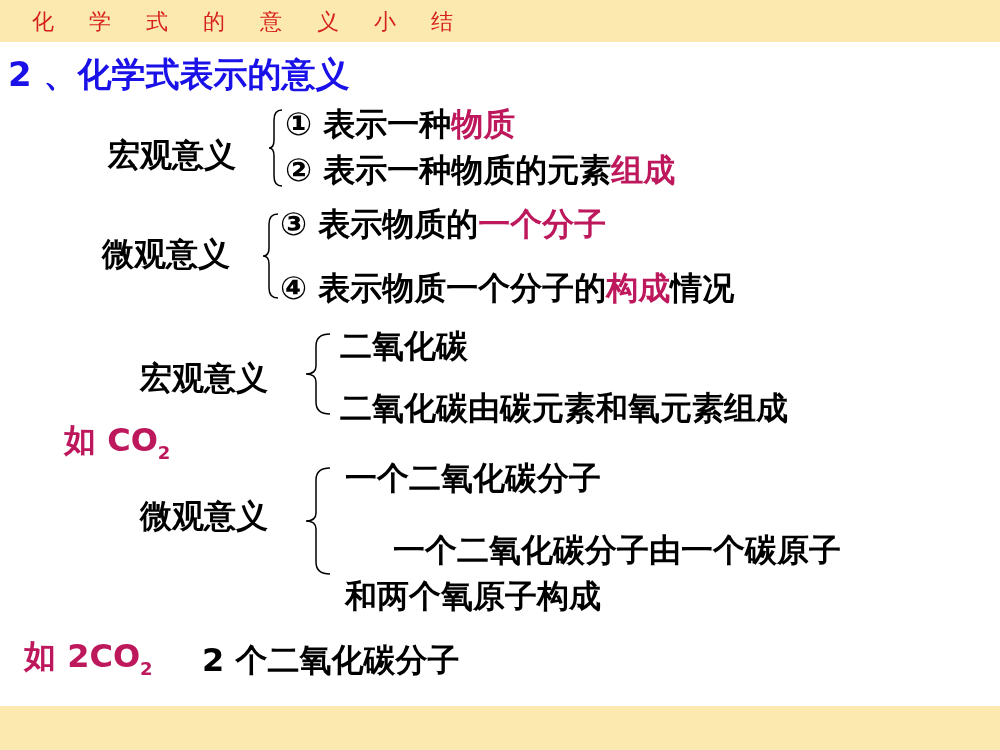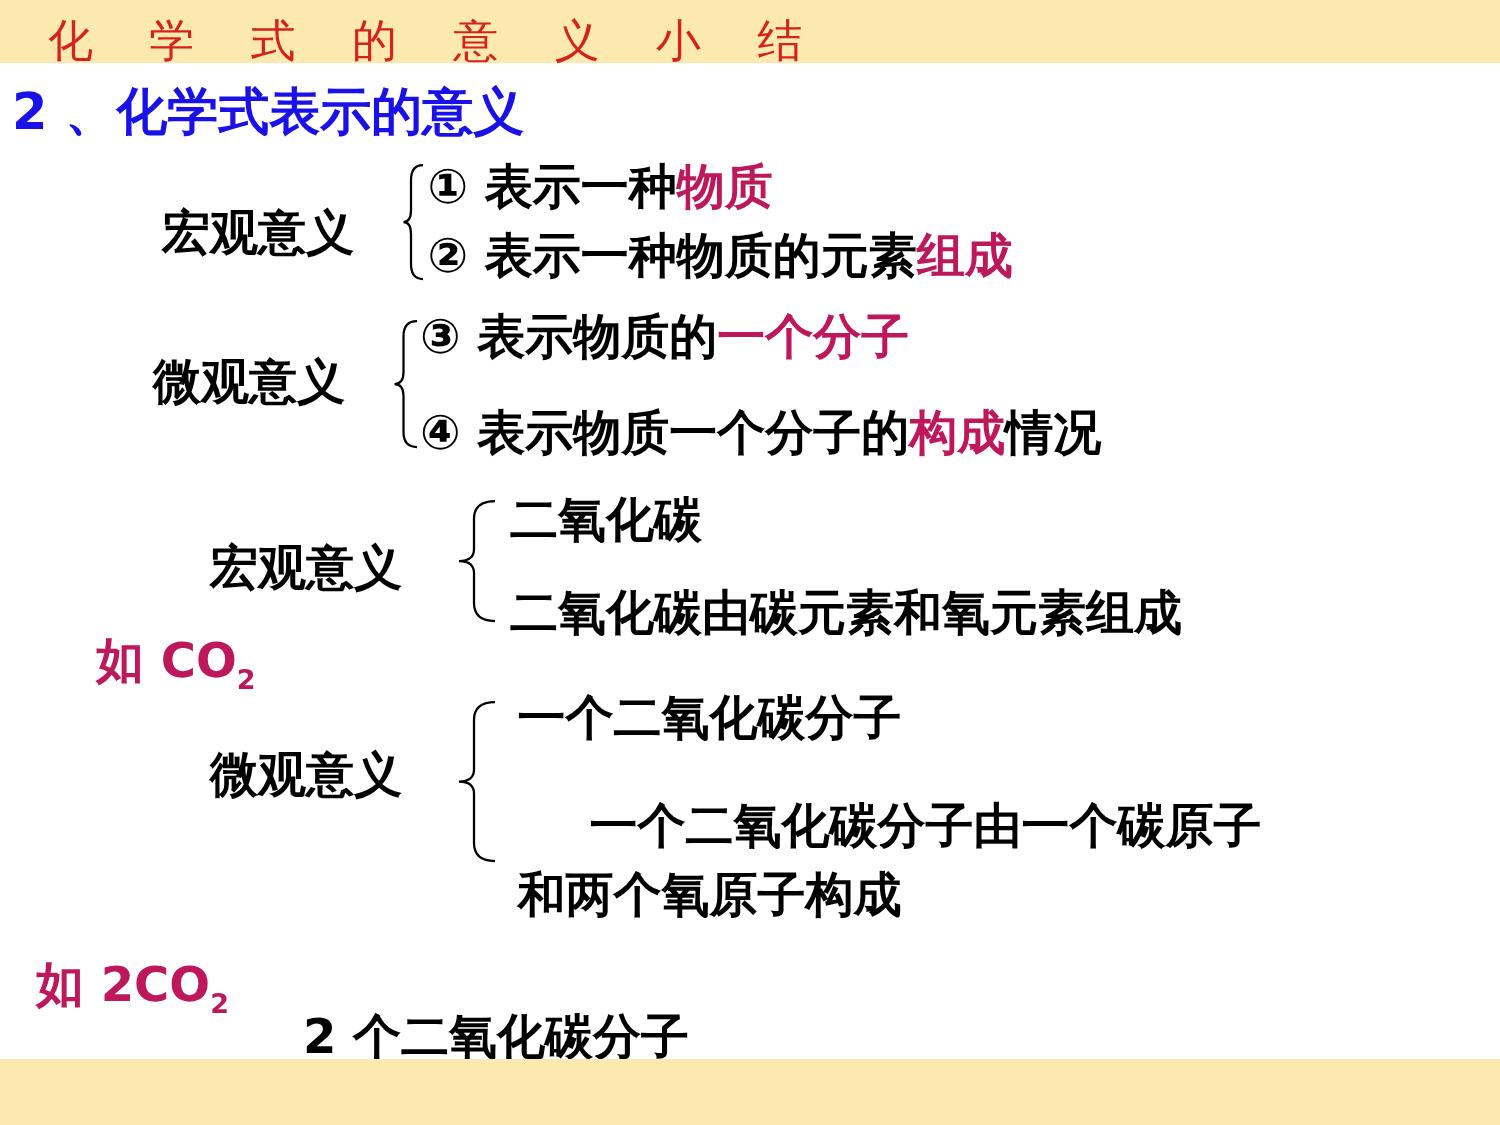--- a/index.html
+++ b/index.html
@@ -1,20 +1,20 @@
 <!DOCTYPE html>
 <html><head>
 <meta charset="utf-8">
 <style>
   html, body { margin:0; padding:0; }
   body { width:1000px; height:750px; position:relative; background:#ffffff; overflow:hidden;
          font-family:"DejaVu Serif","Liberation Serif",serif; color:#000; }
   .band-top { position:absolute; left:0; top:0; width:1000px; height:42px; background:#FCE9AF; }
   .band-bottom { position:absolute; left:0; top:706px; width:1000px; height:44px; background:#FCE9AF; }
-  .slide-title { position:absolute; left:32px; top:7px; font-size:30px; color:#D6221C;
+  .slide-title { position:absolute; left:32px; top:7px; font-size:22px; color:#D6221C;
                  letter-spacing:14px; font-family:"DejaVu Sans","Liberation Sans",sans-serif; }
   .heading { position:absolute; left:8px; top:52px; font-size:34px; font-weight:bold; color:#1A10E8;
              font-family:"DejaVu Sans","Liberation Sans",sans-serif; white-space:nowrap;text-align:right; }
   .txt { position:absolute; font-size:32px; white-space:nowrap; line-height:40px; font-weight:bold;
          font-family:"DejaVu Sans","Liberation Sans",sans-serif; }
   .blue { color:#be185d; }
   .brace { position:absolute; }
   .sub { font-size:18px; vertical-align:-8px; }
 </style>
 </head>
@@ -62,15 +62,15 @@
 <svg class="brace" style="left:302px; top:466px;" width="30" height="110">
   <path d="M28 2 Q14 2 14 14 L14 47 Q14 55 4 55 Q14 55 14 63 L14 96 Q14 108 28 108" fill="none" stroke="#000" stroke-width="1.5"></path>
 </svg>
 <div class="txt" style="left:345px; top:458px;">一个二氧化碳分子</div>
 <div class="txt" style="left:345px; top:530px;margin-left:48px;">一个二氧化碳分子由一个碳原子</div>
 <div class="txt" style="left:345px; top:576px;">和两个氧原子构成</div>
 
 <div class="txt blue" style="left:24px; top:636px;">
   <span>如 2CO</span><span class="sub">2</span>
 </div>
-<div class="txt" style="left:202px; top:640px;margin-top:31px;">2 个二氧化碳分子</div>
+<div class="txt" style="left:202px; top:640px;">2 个二氧化碳分子</div>
 
 <div class="band-bottom"></div>
 
 </body></html>

